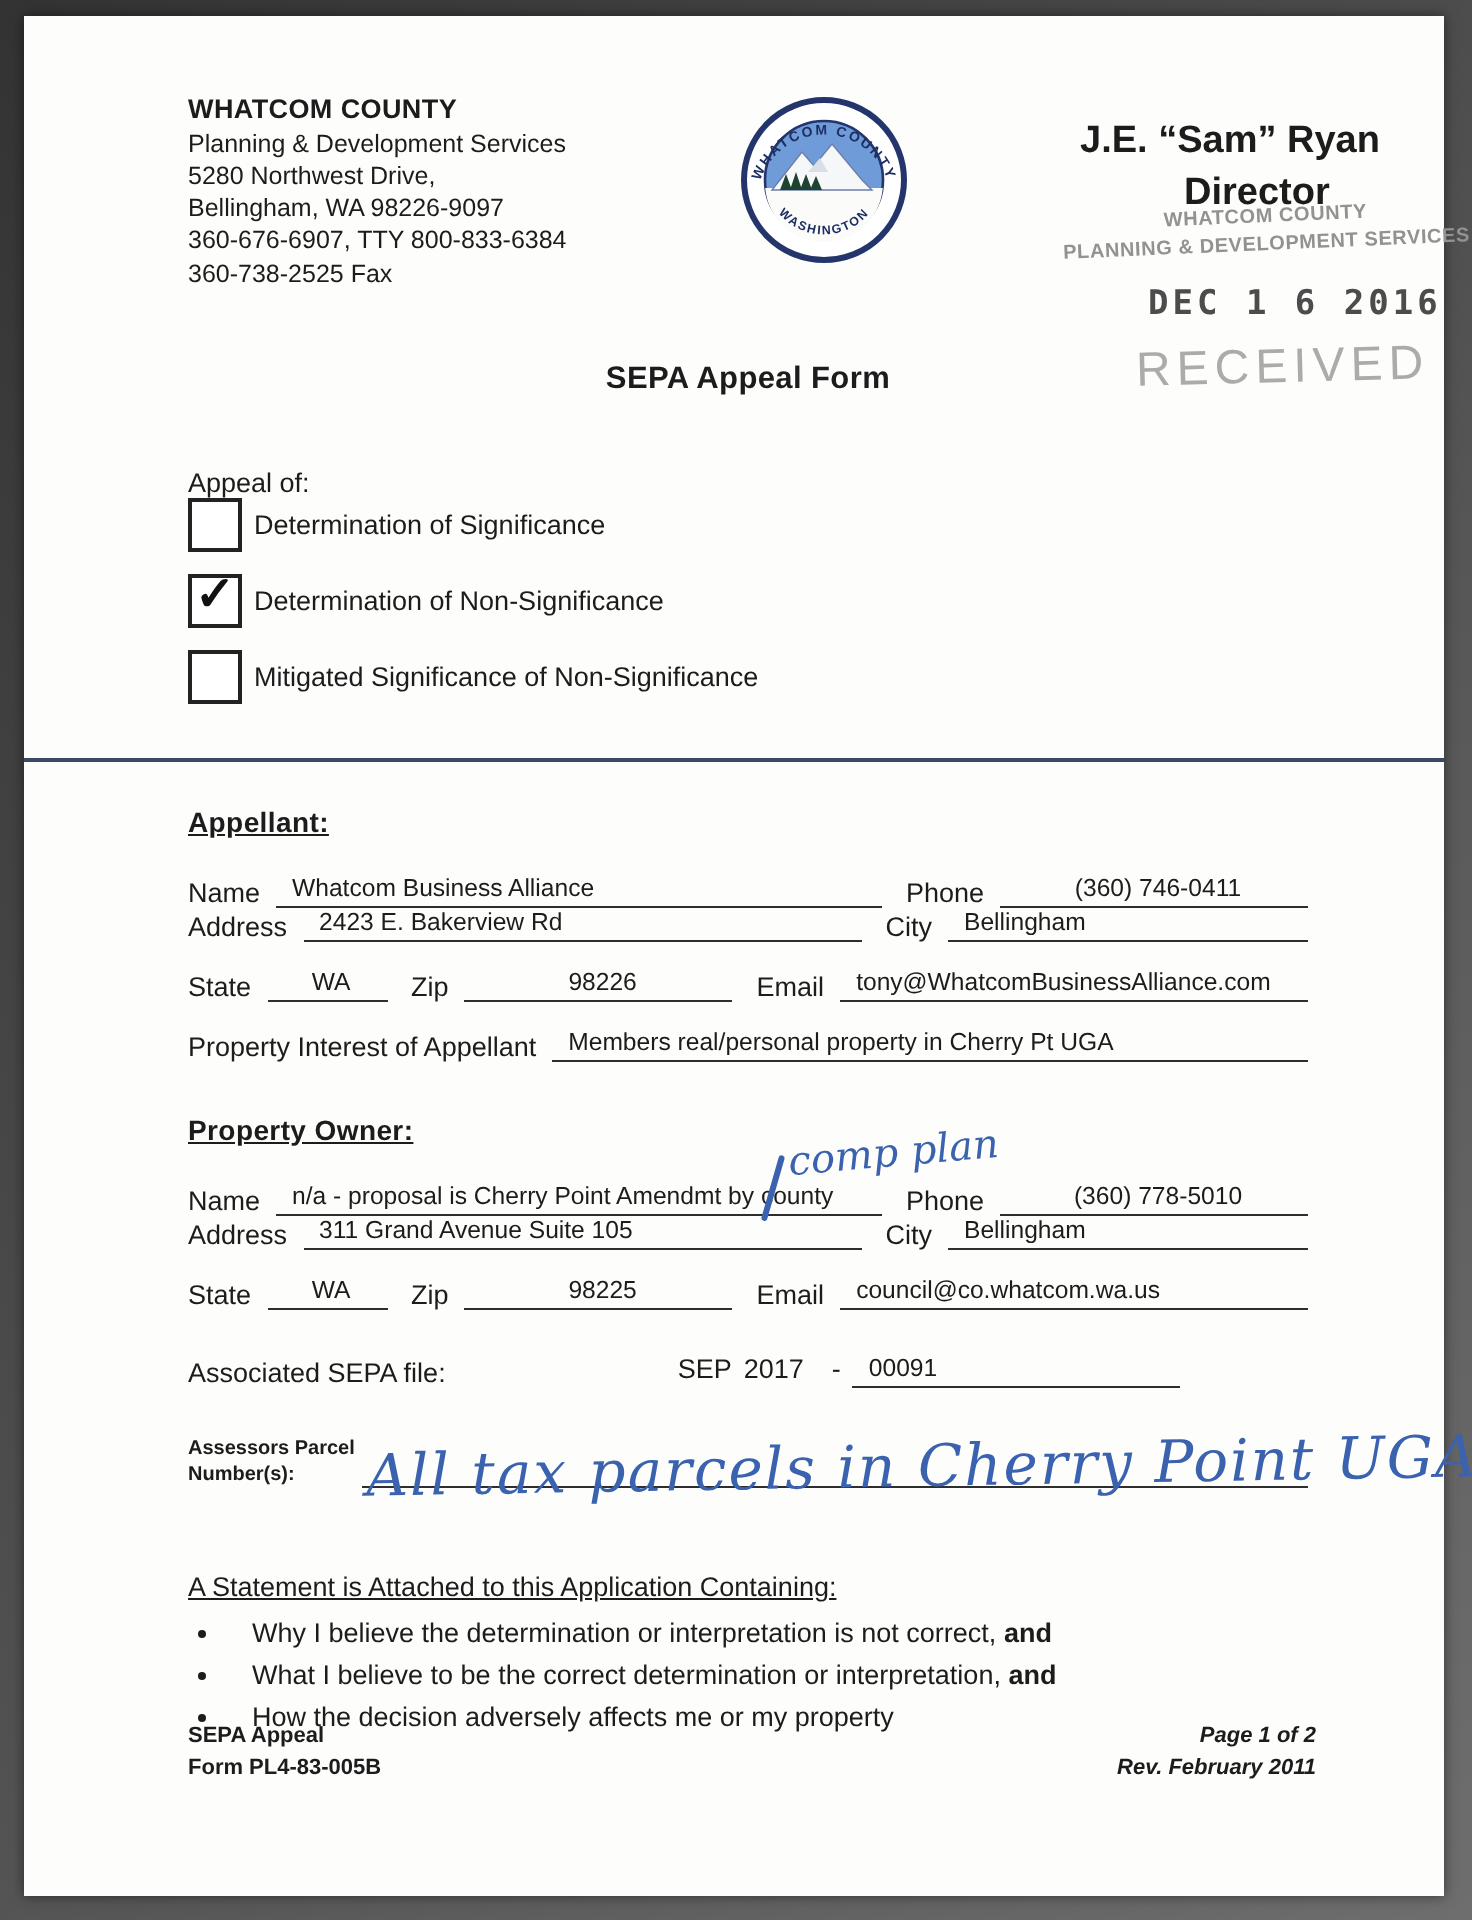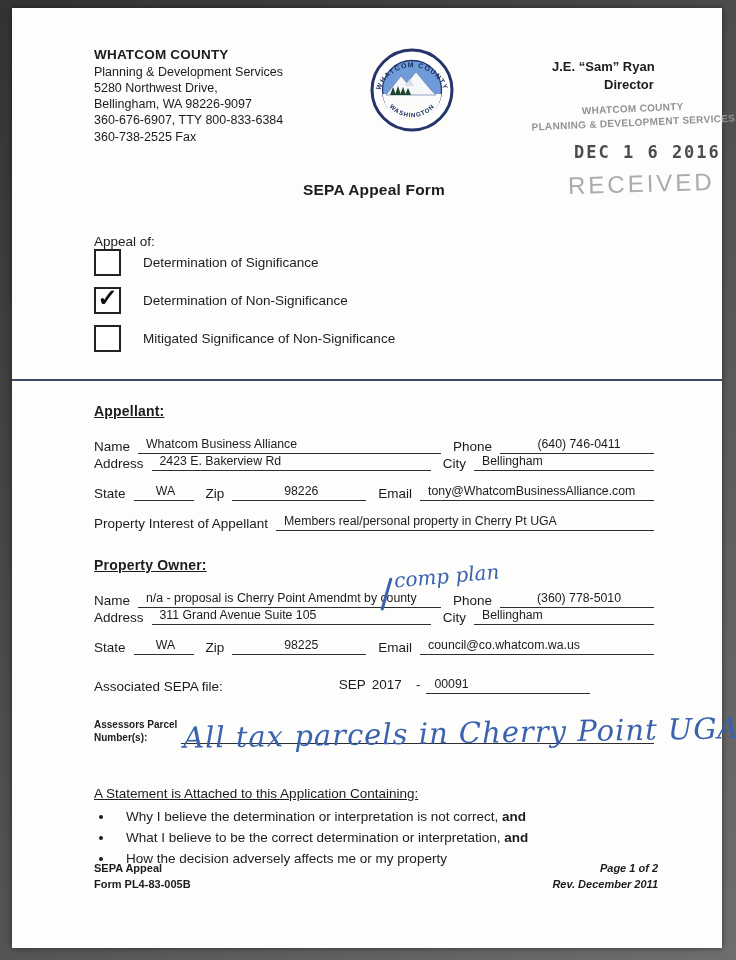--- a/index.html
+++ b/index.html
@@ -20,21 +20,21 @@
   .content { padding:38px 68px 0 82px; }
 
   
   .hdr { display:flex; align-items:flex-start; }
   .hdr-left { width:258px; font-size:12.5px; line-height:1.3; }
   .hdr-left .agency { font-weight:bold; font-size:13.5px; letter-spacing:.2px; }
   .logo { margin-left:18px; margin-top:2px; }
 
   .director {
     position:absolute; left:528px; top:50px;
-    font-size:13px; font-weight:bold; line-height:1.35;margin-left:12px;
+    font-size:19px; font-weight:bold; line-height:1.35;
   }
   .director .dtitle { margin-left:52px; font-weight:bold; }
 
   
   .stamp-agency {
     position:absolute; left:516px; top:94px; width:210px;
     transform:rotate(-2.5deg);
     color:#929292; font-size:10px; font-weight:bold;
     text-align:center; line-height:1.35; letter-spacing:.3px;
   }
@@ -55,21 +55,21 @@
   .appeal { display:flex; margin-top:30px;flex-direction:column; }
   .appeal-label { width:207px; font-size:13.5px; padding-top:5px; }
   .opts { flex:1; }
   .opt { display:flex; align-items:center; margin-bottom:11px; }
   .box {
     width:23px; height:23px; border:2px solid #222; background:#fff;
     display:flex; align-items:center; justify-content:center;
     position:relative; flex:none;
   }
   .box .mark { font-size:24px; font-weight:bold; color:#111; line-height:1; margin-top:-4px; }
-  .optlabel { margin-left:22px; font-size:13.5px; }
+  .optlabel { margin-left:6px; font-size:13.5px; }
 
   .divider { border-top:2.5px solid #3c4964; margin:16px -68px 0 -82px; }
 
   .sect-head {
     font-weight:bold; font-size:14px; text-decoration:underline;
     margin-top:22px; letter-spacing:.2px;
   }
 
   
   .frow { display:flex; align-items:flex-end; font-size:13.5px; }
@@ -210,21 +210,21 @@
       </div>
 
       <div class="divider"></div>
 
       <div class="sect-head">Appellant:</div>
 
       <div class="frow mt18">
         <span class="lbl">Name</span>
         <span class="fld grow">Whatcom Business Alliance</span>
         <span class="lbl lbl-gap">Phone</span>
-        <span class="fld w-phone ctr">(640) 746-0411</span>
+        <span class="fld w-phone ctr">(360) 746-0411</span>
       </div>
 
       <div class="frow mt16">
         <span class="lbl">Address</span>
         <span class="fld grow">2423 E. Bakerview Rd</span>
         <span class="lbl lbl-gap">City</span>
         <span class="fld w-city">Bellingham</span>
       </div>
 
       <div class="frow mt13">
@@ -300,18 +300,18 @@
 
     </div>
 
     <div class="footer">
       <div class="left">
         <div>SEPA Appeal</div>
         <div>Form PL4-83-005B</div>
       </div>
       <div class="right">
         <div>Page 1 of 2</div>
-        <div>Rev. December 2011</div>
+        <div>Rev. February 2011</div>
       </div>
     </div>
 
   </div>
 </div>
 
 </body></html>

